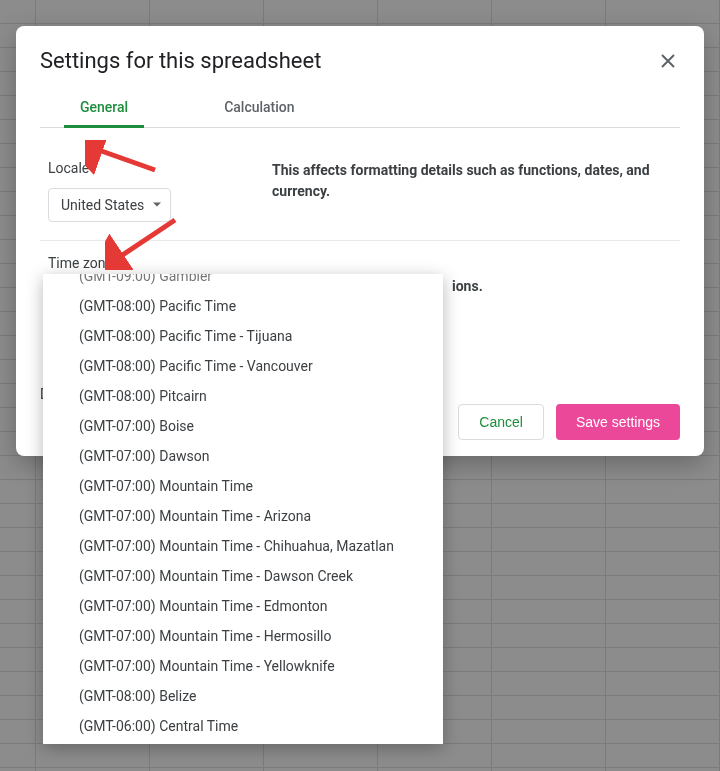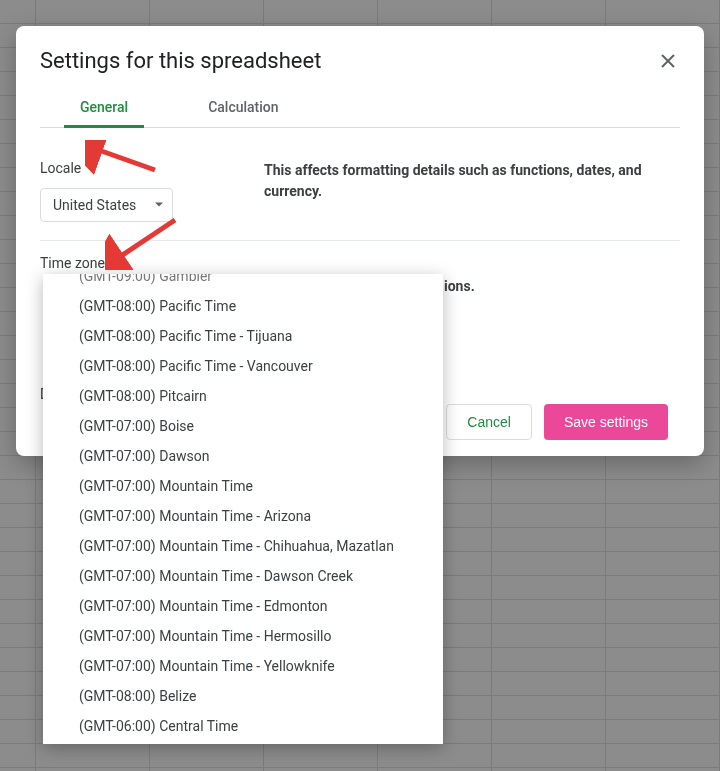--- a/index.html
+++ b/index.html
@@ -63,21 +63,21 @@
       justify-content: center;
       cursor: pointer;
       color: #5f6368;
       border: none;
       background: none;
     }
     .tabs {
       display: flex;
       border-bottom: 1px solid #dadce0;
       margin: 8px 24px 0 24px;
-      gap: 48px;
+      gap: 64px;
       padding-left: 24px;
     }
     .tab {
       padding: 10px 16px 10px 16px;
       font-size: 14px;
       color: #5f6368;
       cursor: pointer;
       border-bottom: 3px solid transparent;
       margin-bottom: -1px;
       font-weight: 500;
@@ -87,30 +87,30 @@
       border-bottom-color: #1e8e3e;
     }
     .content { padding: 18px 24px 10px 24px; }
     .section {
       display: flex;
       gap: 24px;
       padding: 14px 0 18px 0;
       border-bottom: 1px solid #e8eaed;
     }
     .section:last-of-type { border-bottom: none; }
-    .left-col { width: 200px; flex-shrink: 0; }
+    .left-col { width: 200px; flex-shrink: 0; margin-left: 8px; }
     .label {
       font-size: 14px;
       color: #3c4043;
       margin-bottom: 12px;
     }
     .select-box {
       border: 1px solid #dadce0;
       border-radius: 4px;
-      padding: 8px 36px 8px 12px;
+      padding: 8px 26px 8px 12px;
       font-size: 14px;
       color: #3c4043;
       display: inline-flex;
       align-items: center;
       cursor: pointer;
       position: relative;
       background: #fff;
     }
     .select-box::after {
       content: '';
@@ -124,21 +124,21 @@
     .desc {
       font-size: 14px;
       color: #3c4043;
       line-height: 1.5;
       flex: 1;
       font-weight: bold;
     }
     .actions {
       position: absolute;
       bottom: 16px;
-      right: 36px;
+      right: 24px;
       display: flex;
       gap: 12px;
     }
     .btn {
       padding: 9px 20px;
       font-size: 14px;
       font-weight: 500;
       border-radius: 4px;
       cursor: pointer;
     }

